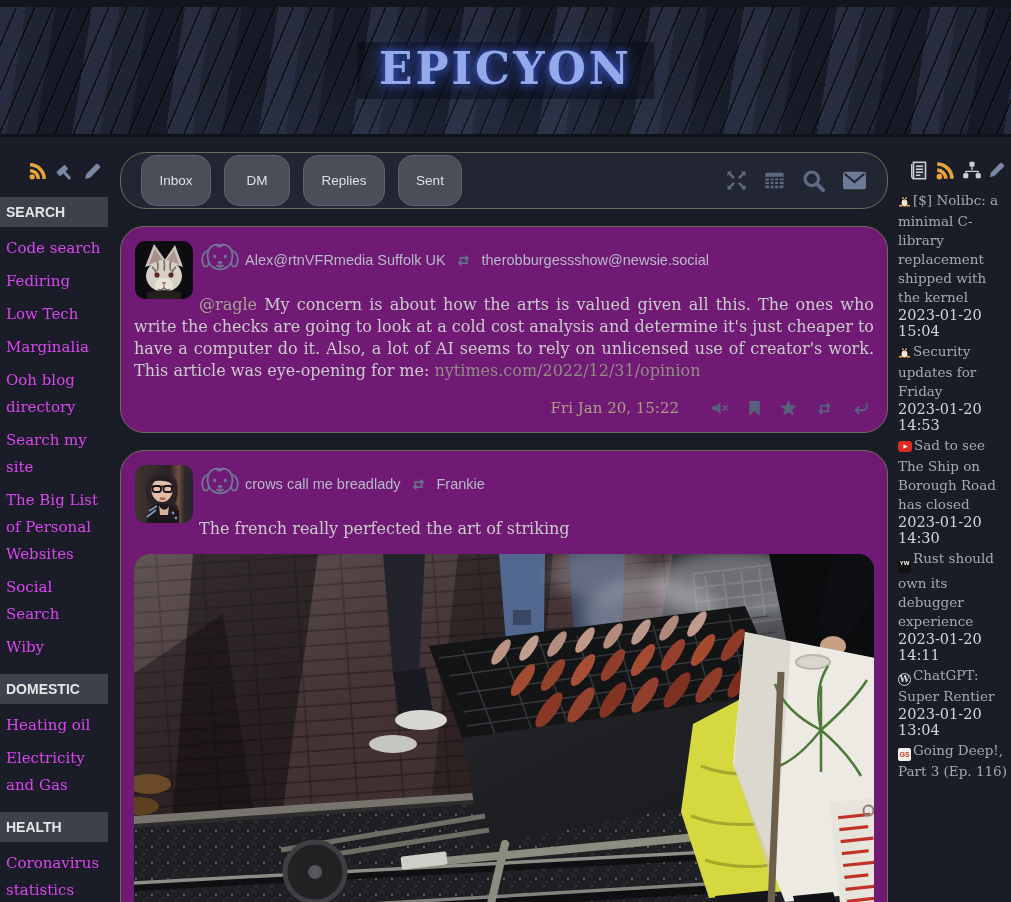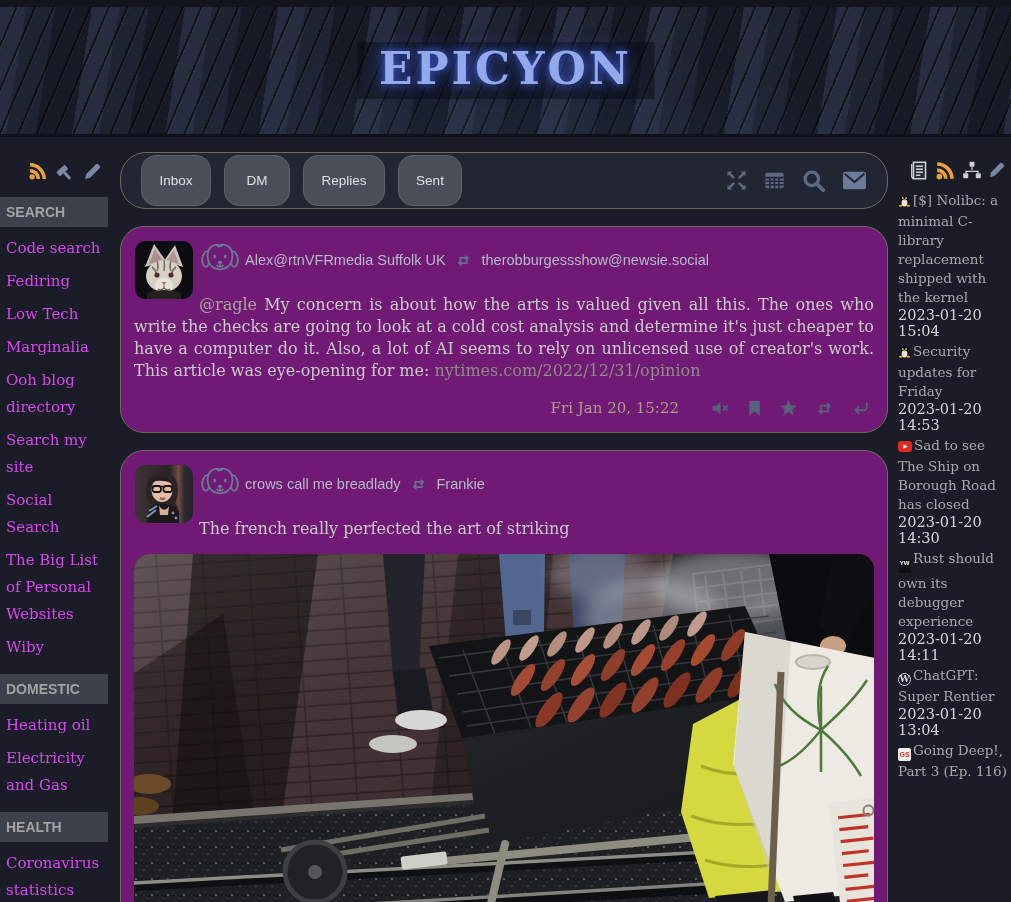--- a/index.html
+++ b/index.html
@@ -22,21 +22,21 @@
     text-shadow:0 0 7px #3b57c9,0 0 20px #3b57c9,1px 1px 2px #000;}
 
   
   .left-col{position:absolute;left:0;top:158px;width:108px;}
   .center-col{position:absolute;left:120px;top:152px;width:768px;}
   .right-col{position:absolute;left:898px;top:158px;width:110px;}
 
   
   .icon-row{display:flex;justify-content:flex-end;align-items:center;gap:7px;padding-right:6px;height:26px;margin-bottom:4px;}
   .icon-row svg{display:block;cursor:pointer;}
-  .section-header{background:#3d414c;color:#a3a3a3;font-weight:bold;font-size:14px;
+  .section-header{background:#3d414c;color:#e5e5e5;font-weight:bold;font-size:14px;
     padding:7px 0 7px 6px;margin:13px 0 8px;}
   .section-header:first-of-type{margin-top:0;}
   .side-link{display:block;font-family:"DejaVu Serif",serif;font-size:15px;line-height:27px;
     color:#d946ef;margin:5px 0 6px 6px;text-decoration:none;cursor:pointer;}
 
   
   .news-icons{display:flex;justify-content:flex-end;align-items:center;gap:6px;height:24px;margin-bottom:8px;padding-right:2px;}
   .news-icons svg{display:block;cursor:pointer;}
   .news-feed{font-family:"DejaVu Serif",serif;}
   .news-title{color:#a8a9ab;font-size:13.5px;line-height:15px;cursor:pointer;}
@@ -109,22 +109,22 @@
         </span>
     </div>
 
     <div class="section-header">SEARCH</div>
     <a class="side-link">Code search</a>
     <a class="side-link">Fediring</a>
     <a class="side-link">Low Tech</a>
     <a class="side-link">Marginalia</a>
     <a class="side-link">Ooh blog directory</a>
     <a class="side-link">Search my site</a>
+    <a class="side-link">The Big List of Personal Websites</a>
     <a class="side-link">Social Search</a>
-    <a class="side-link">The Big List of Personal Websites</a>
     <a class="side-link">Wiby</a>
 
     <div class="section-header">DOMESTIC</div>
     <a class="side-link">Heating oil</a>
     <a class="side-link">Electricity and Gas</a>
 
     <div class="section-header">HEALTH</div>
     <a class="side-link">Coronavirus statistics</a>
   </aside>
 

